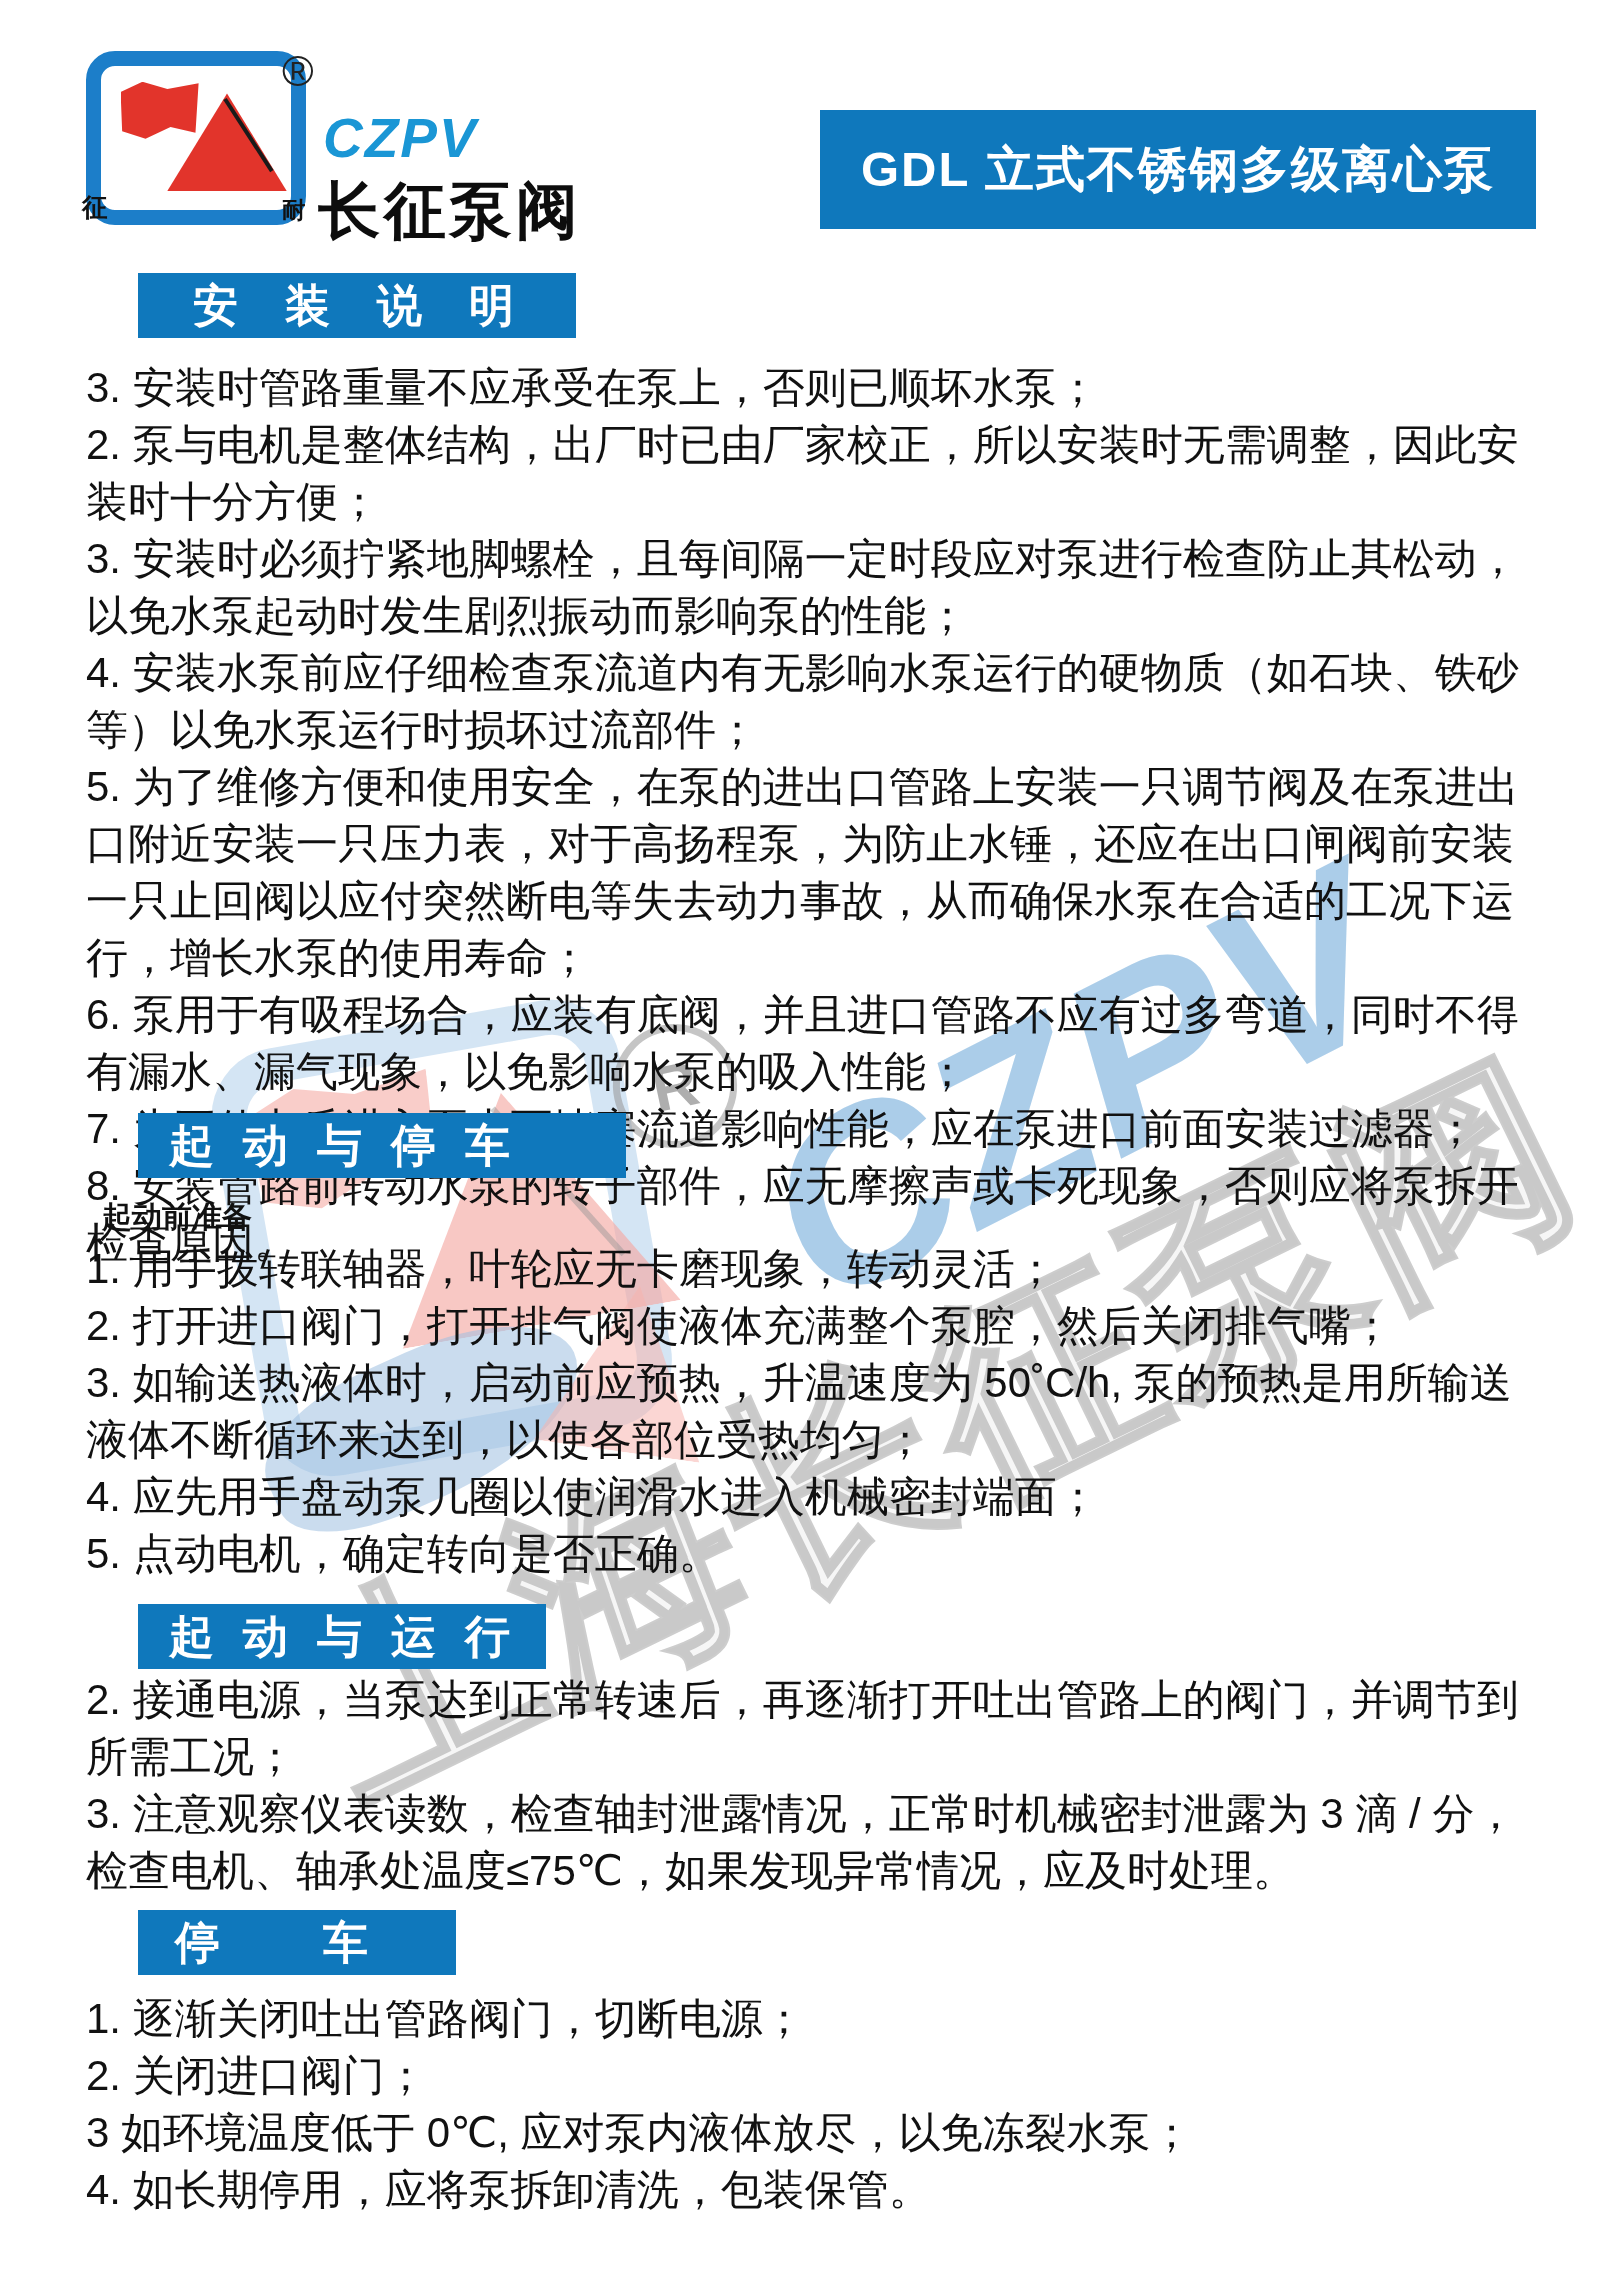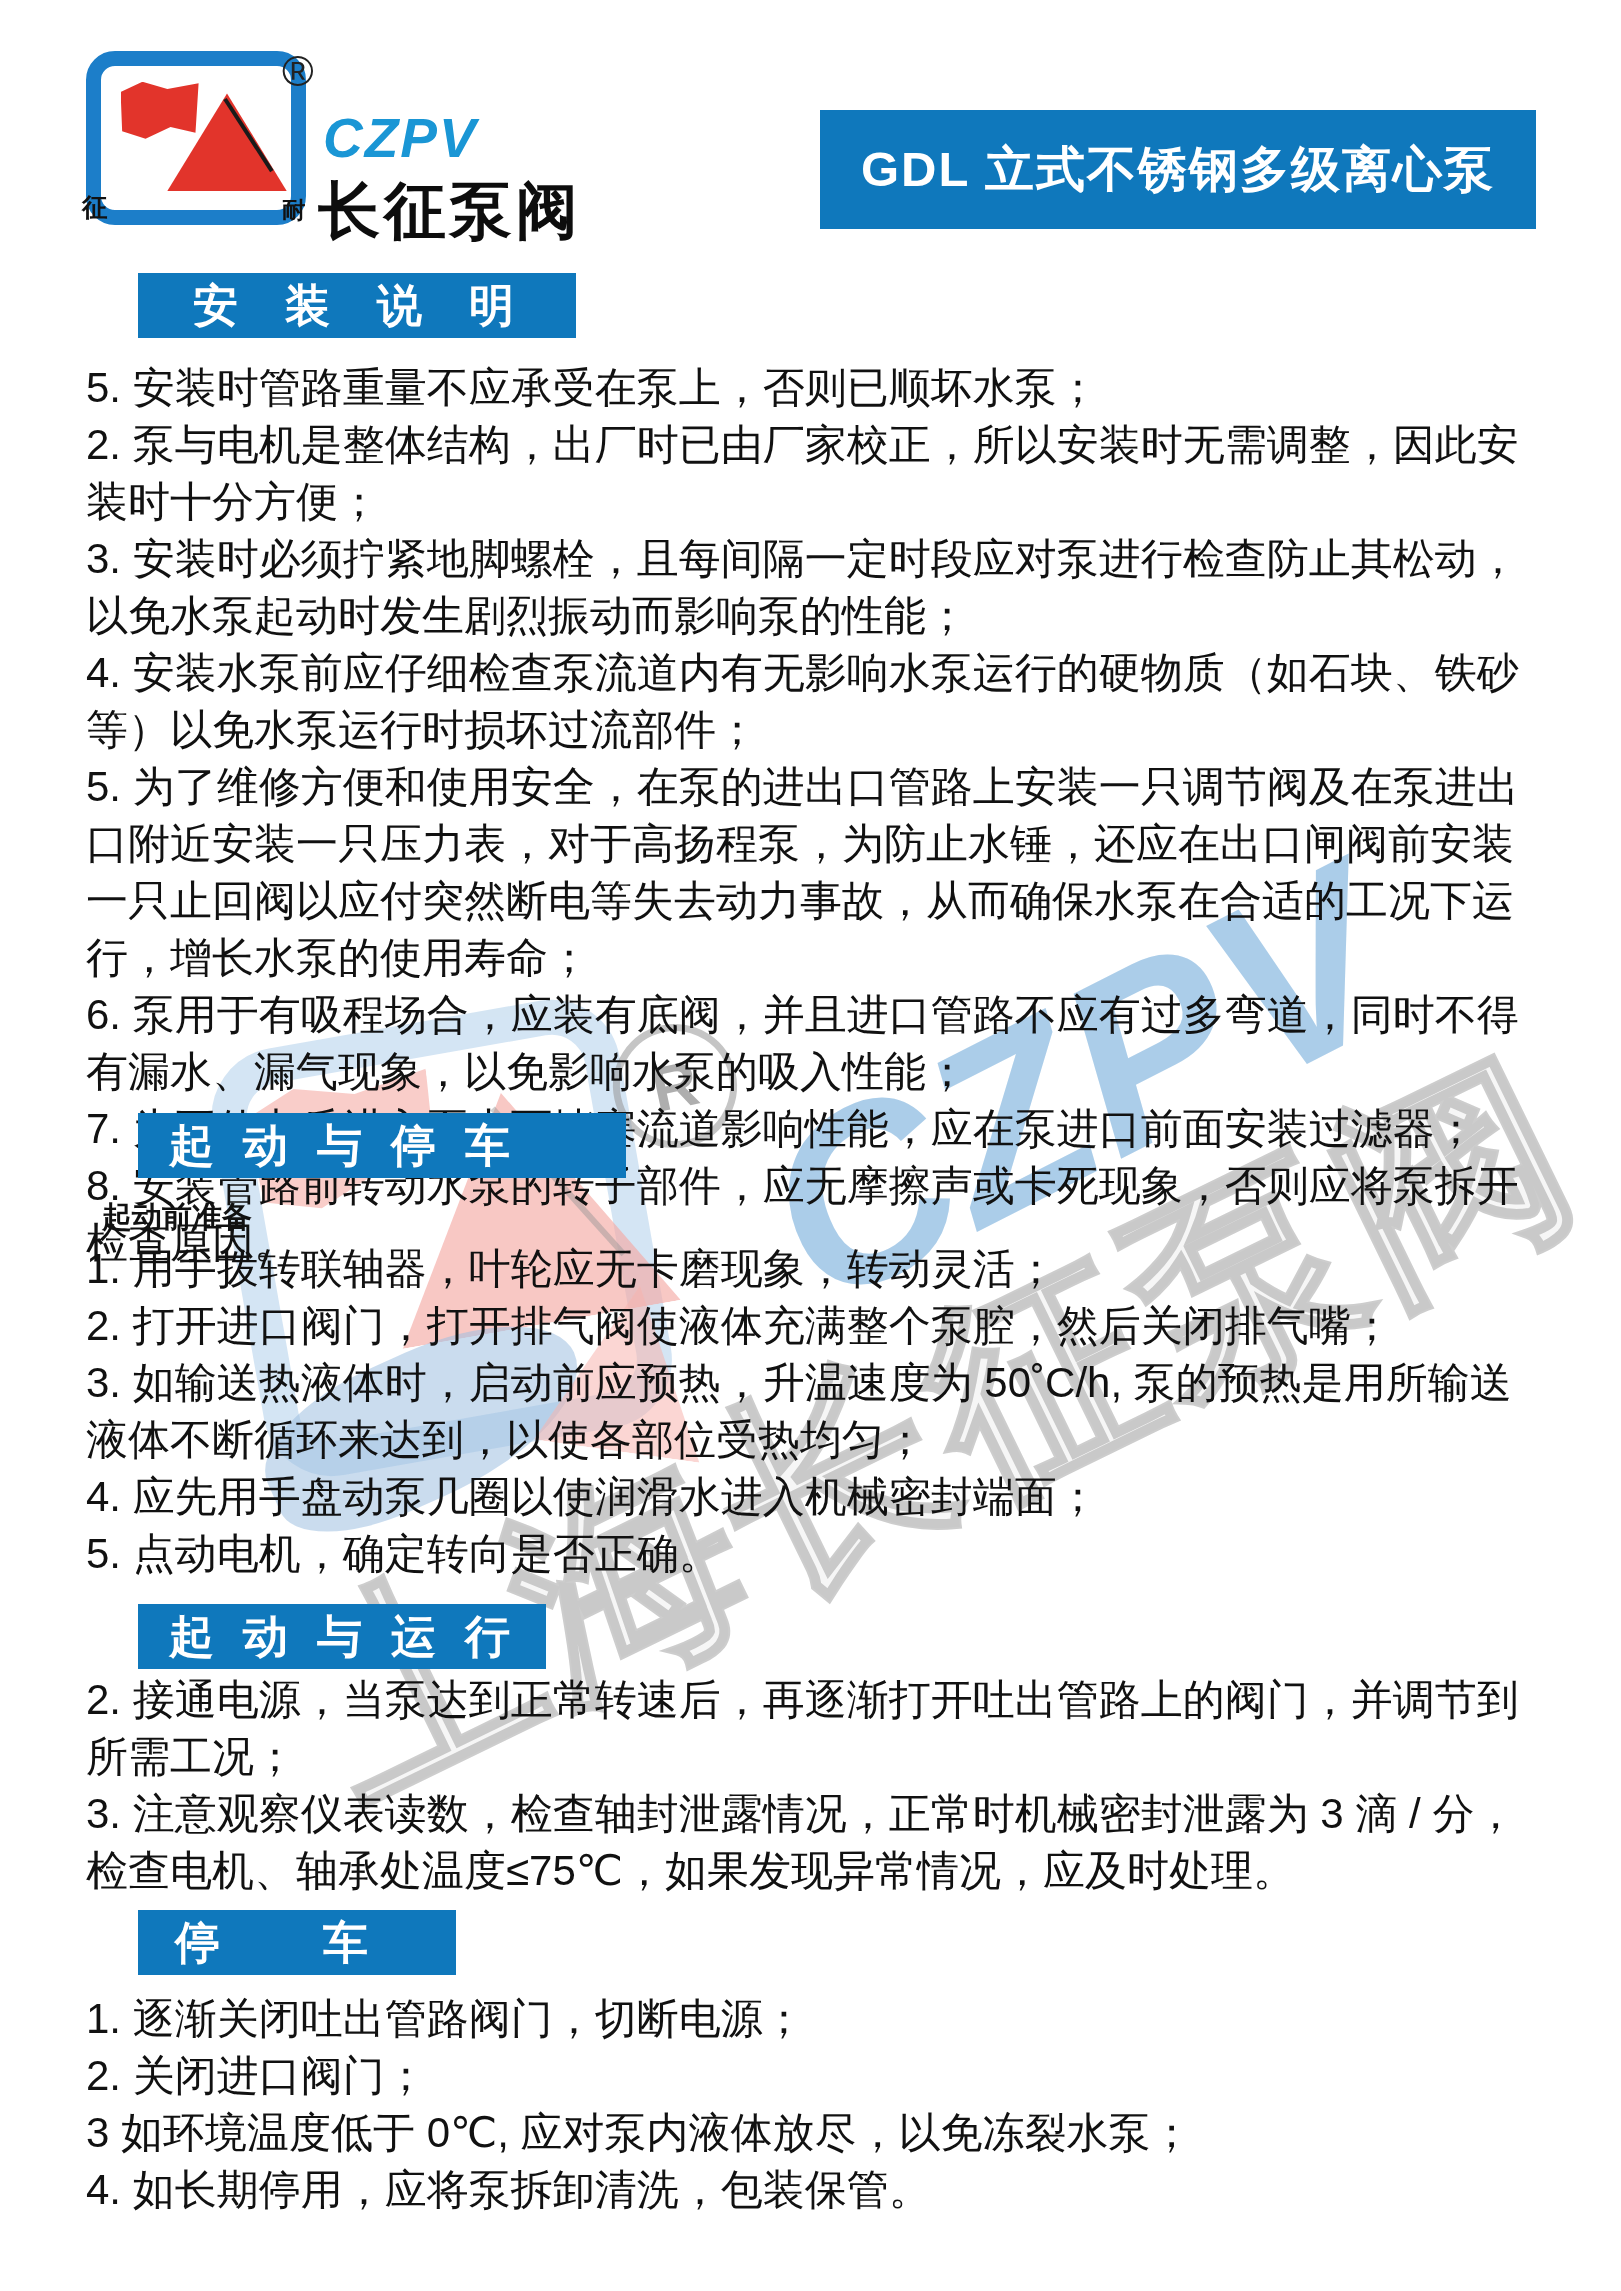--- a/index.html
+++ b/index.html
@@ -114,21 +114,21 @@
       <span class="logo-czpv">CZPV</span>
       <span class="logo-cn">长征泵阀</span>
       <span class="logo-tiny-left">征</span>
       <span class="logo-tiny-right">耐</span>
     </div>
 
     <div class="title-bar">GDL 立式不锈钢多级离心泵</div>
 
     <div class="hdr hdr1">安装说明</div>
     <div class="body-block s1">
-        <p>5. 安装时管路重量不应承受在泵上，否则已顺坏水泵；</p>
+        <p>3. 安装时管路重量不应承受在泵上，否则已顺坏水泵；</p>
         <p>2. 泵与电机是整体结构，出厂时已由厂家校正，所以安装时无需调整，因此安装时十分方便；</p>
         <p>3. 安装时必须拧紧地脚螺栓，且每间隔一定时段应对泵进行检查防止其松动，以免水泵起动时发生剧烈振动而影响泵的性能；</p>
         <p>4. 安装水泵前应仔细检查泵流道内有无影响水泵运行的硬物质（如石块、铁砂等）以免水泵运行时损坏过流部件；</p>
         <p>5. 为了维修方便和使用安全，在泵的进出口管路上安装一只调节阀及在泵进出口附近安装一只压力表，对于高扬程泵，为防止水锤，还应在出口闸阀前安装一只止回阀以应付突然断电等失去动力事故，从而确保水泵在合适的工况下运行，增长水泵的使用寿命；</p>
         <p>6. 泵用于有吸程场合，应装有底阀，并且进口管路不应有过多弯道，同时不得有漏水、漏气现象，以免影响水泵的吸入性能；</p>
         <p>7. 为不使杂质进入泵内而堵塞流道影响性能，应在泵进口前面安装过滤器；</p>
         <p>8. 安装管路前转动水泵的转子部件，应无摩擦声或卡死现象，否则应将泵拆开检查原因。</p>
       </div>
 
     <div class="hdr hdr2">起动与停车</div>

